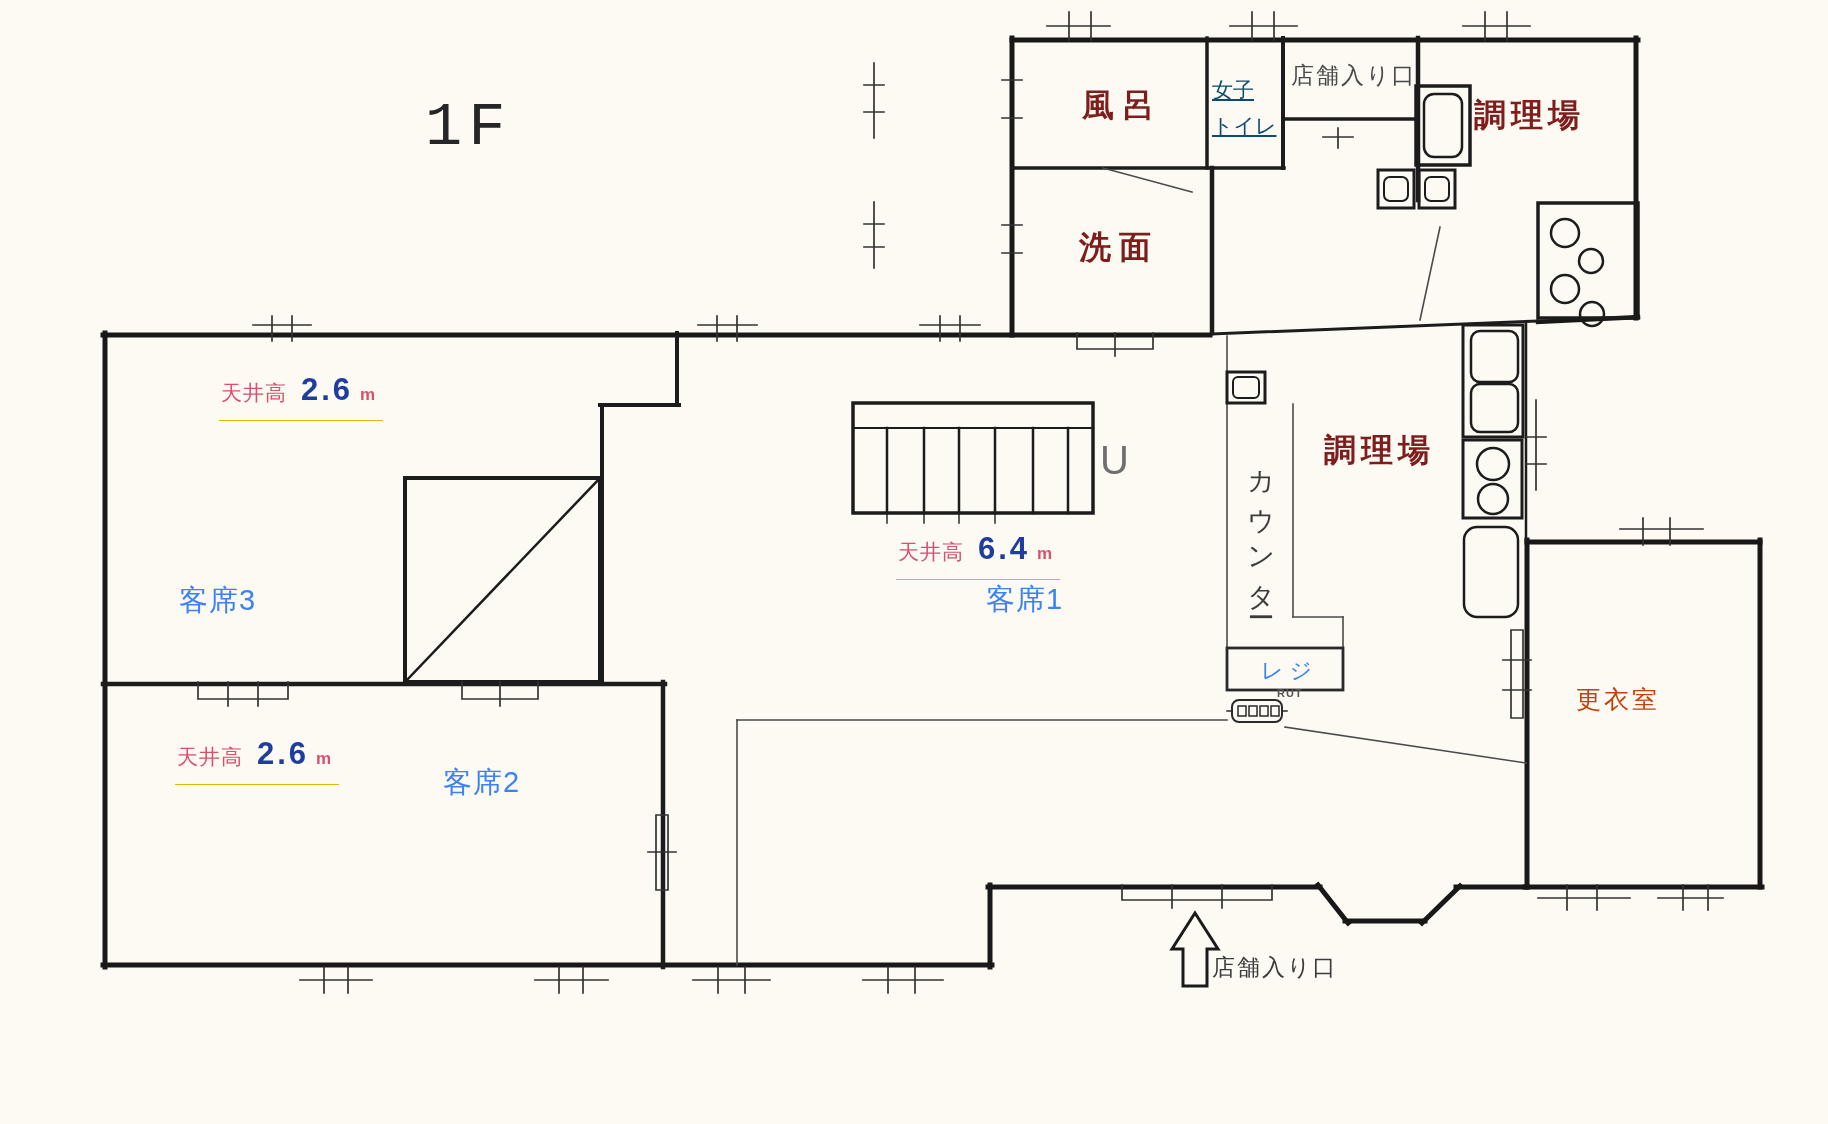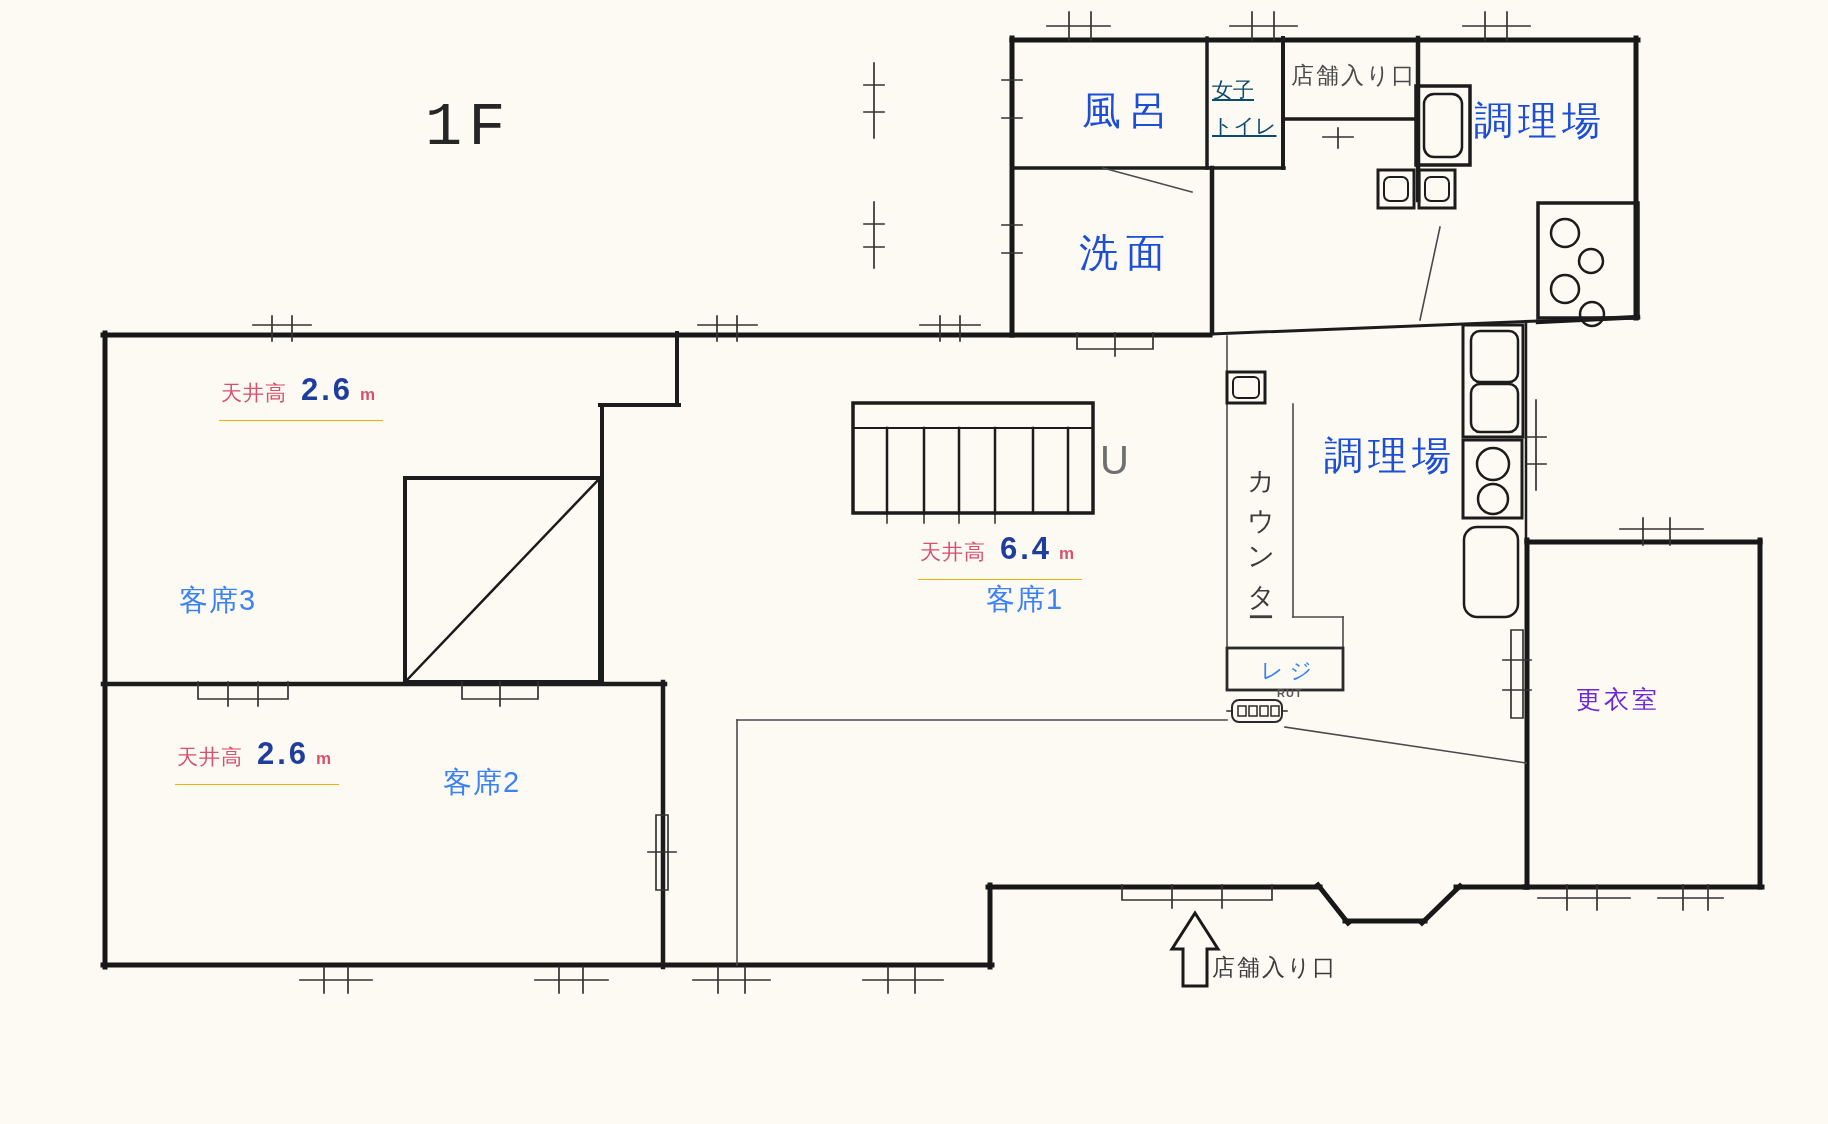--- a/index.html
+++ b/index.html
@@ -7,34 +7,34 @@
     position:relative; width:1828px; height:1124px;
     background:#fcfaf3; overflow:hidden;
     font-family:"Liberation Sans","DejaVu Sans",sans-serif;
   }
   .plan svg { position:absolute; left:0; top:0; }
   .lbl {
     position:absolute; color:#3f3f3f; white-space:nowrap;
     font-family:"Liberation Sans","DejaVu Sans",sans-serif;
   }
   .title { font-size:62px; font-weight:300; letter-spacing:6px; color:#262626;font-family:Liberation Mono, monospace; }
-  .room { font-size:39px; font-weight:400; color:#1d4ed8; }
+  .room { font-size:32px; font-weight:700; color:#7f1d1d; }
   .sp8 { letter-spacing:8px; }
   .sp5 { letter-spacing:5px; }
   .small-room { font-size:21px; line-height:1.7; color:#0c4a6e;text-decoration:underline; }
   .mens { font-size:23px; letter-spacing:2px; color:#4a4a4a; }
   .seat { font-size:29px; color:#3b82f6; letter-spacing:1px; }
   .counter-v {
     font-size:27px; color:#3c3c3c; letter-spacing:7px;
     writing-mode:vertical-rl; text-orientation:mixed;
   }
   .register { font-size:22px; letter-spacing:6px; color:#3b82f6; }
   .pos-txt { font-size:11px; letter-spacing:1px; color:#555; font-weight:700;padding-left:36px; }
   .u-mark { font-size:40px; font-weight:300; color:#6f6f6f; }
-  .changing { font-size:25px; letter-spacing:3px; color:#6d28d9;font-family:Liberation Mono, monospace; }
+  .changing { font-size:25px; letter-spacing:3px; color:#c2410c;font-family:Liberation Mono, monospace; }
   .entrance-txt { font-size:23px; letter-spacing:2px; color:#3c3c3c; }
   .ceiling {
     position:absolute; white-space:nowrap;
     border-bottom:1px solid #eab308; padding:0 8px 12px 2px;
   }
   .ch-label { font-size:21px; color:#d8506e; letter-spacing:1px; }
   .ch-value { font-size:31px; color:#1f3d9c; font-weight:700; margin-left:14px; letter-spacing:3px; }
   .ch-unit  { font-size:17px; color:#d8506e; margin-left:7px; font-weight:700; }
 </style>
 </head>
@@ -232,21 +232,21 @@
   <div class="lbl seat" style="left:179px; top:581px;">客席3</div>
 
   <div class="lbl changing" style="left:1576px; top:683px;">更衣室</div>
 
   <div class="lbl entrance-txt" style="left:1212px; top:952px;">店舗入り口</div>
 
   <div class="ceiling" style="left:219px; top:372px;">
     <span class="ch-label">天井高</span><span class="ch-value">2.6</span><span class="ch-unit">m</span>
   </div>
 
-  <div class="ceiling" style="left:918px; top:531px;">
+  <div class="ceiling" style="left:896px; top:531px;">
     <span class="ch-label">天井高</span><span class="ch-value">6.4</span><span class="ch-unit">m</span>
   </div>
 
   <div class="ceiling" style="left:175px; top:736px;">
     <span class="ch-label">天井高</span><span class="ch-value">2.6</span><span class="ch-unit">m</span>
   </div>
 
 </div>
 
 </body></html>

